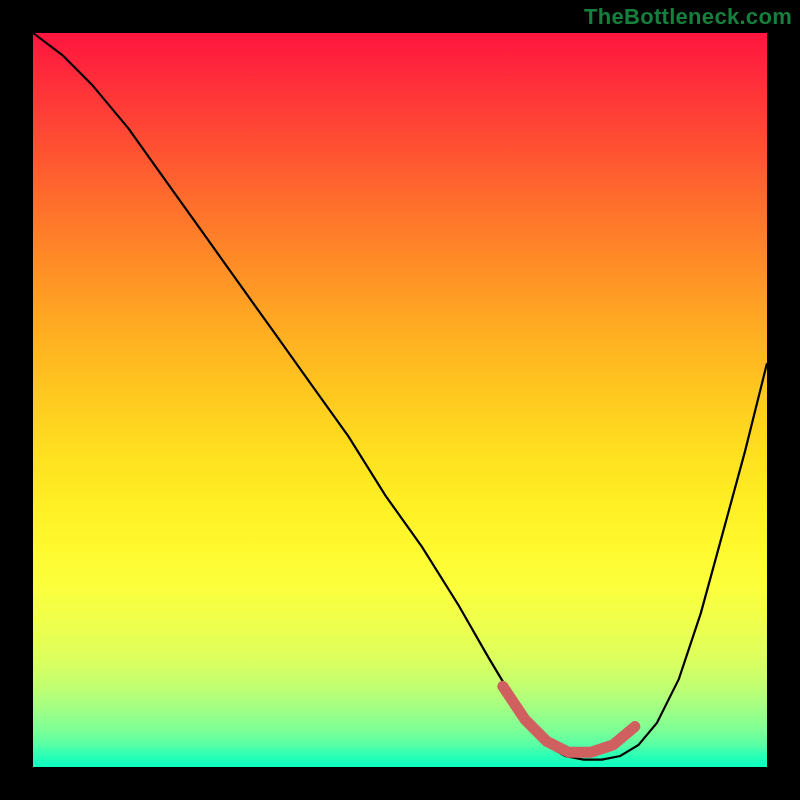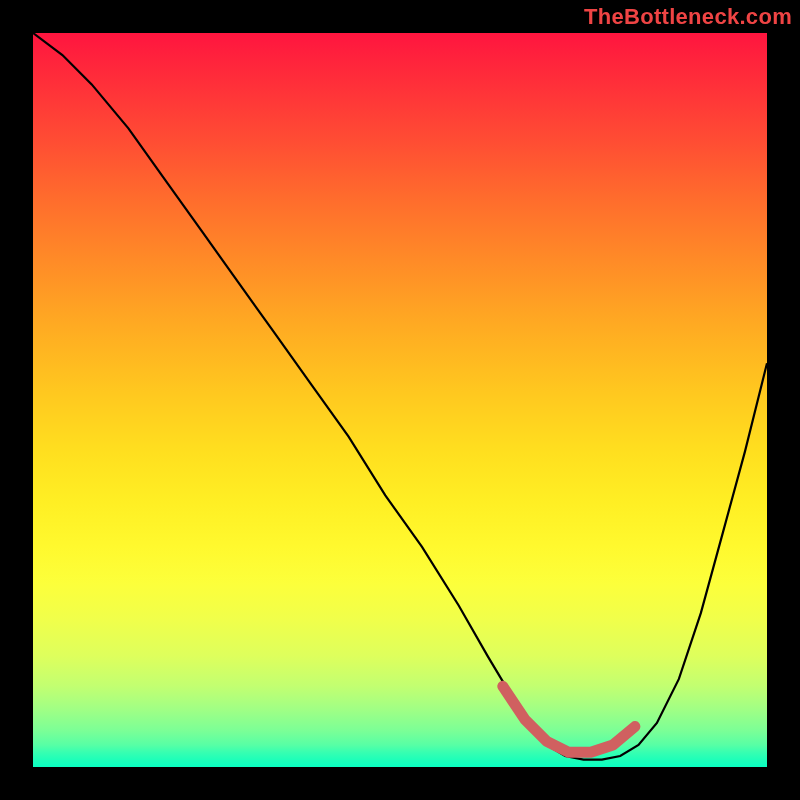--- a/index.html
+++ b/index.html
@@ -14,21 +14,21 @@
   .frame {
     position: relative;
     width: 800px;
     height: 800px;
     background: #000;
   }
   .watermark {
     position: absolute;
     top: 4px;
     right: 8px;
-    color: #ef4444;
+    color: #15803d;
     font-size: 22px;
     font-weight: 600;
     letter-spacing: 0.3px;
     z-index: 10;
   }
   .plot-area {
     position: absolute;
     left: 33px;
     top: 33px;
     width: 734px;

